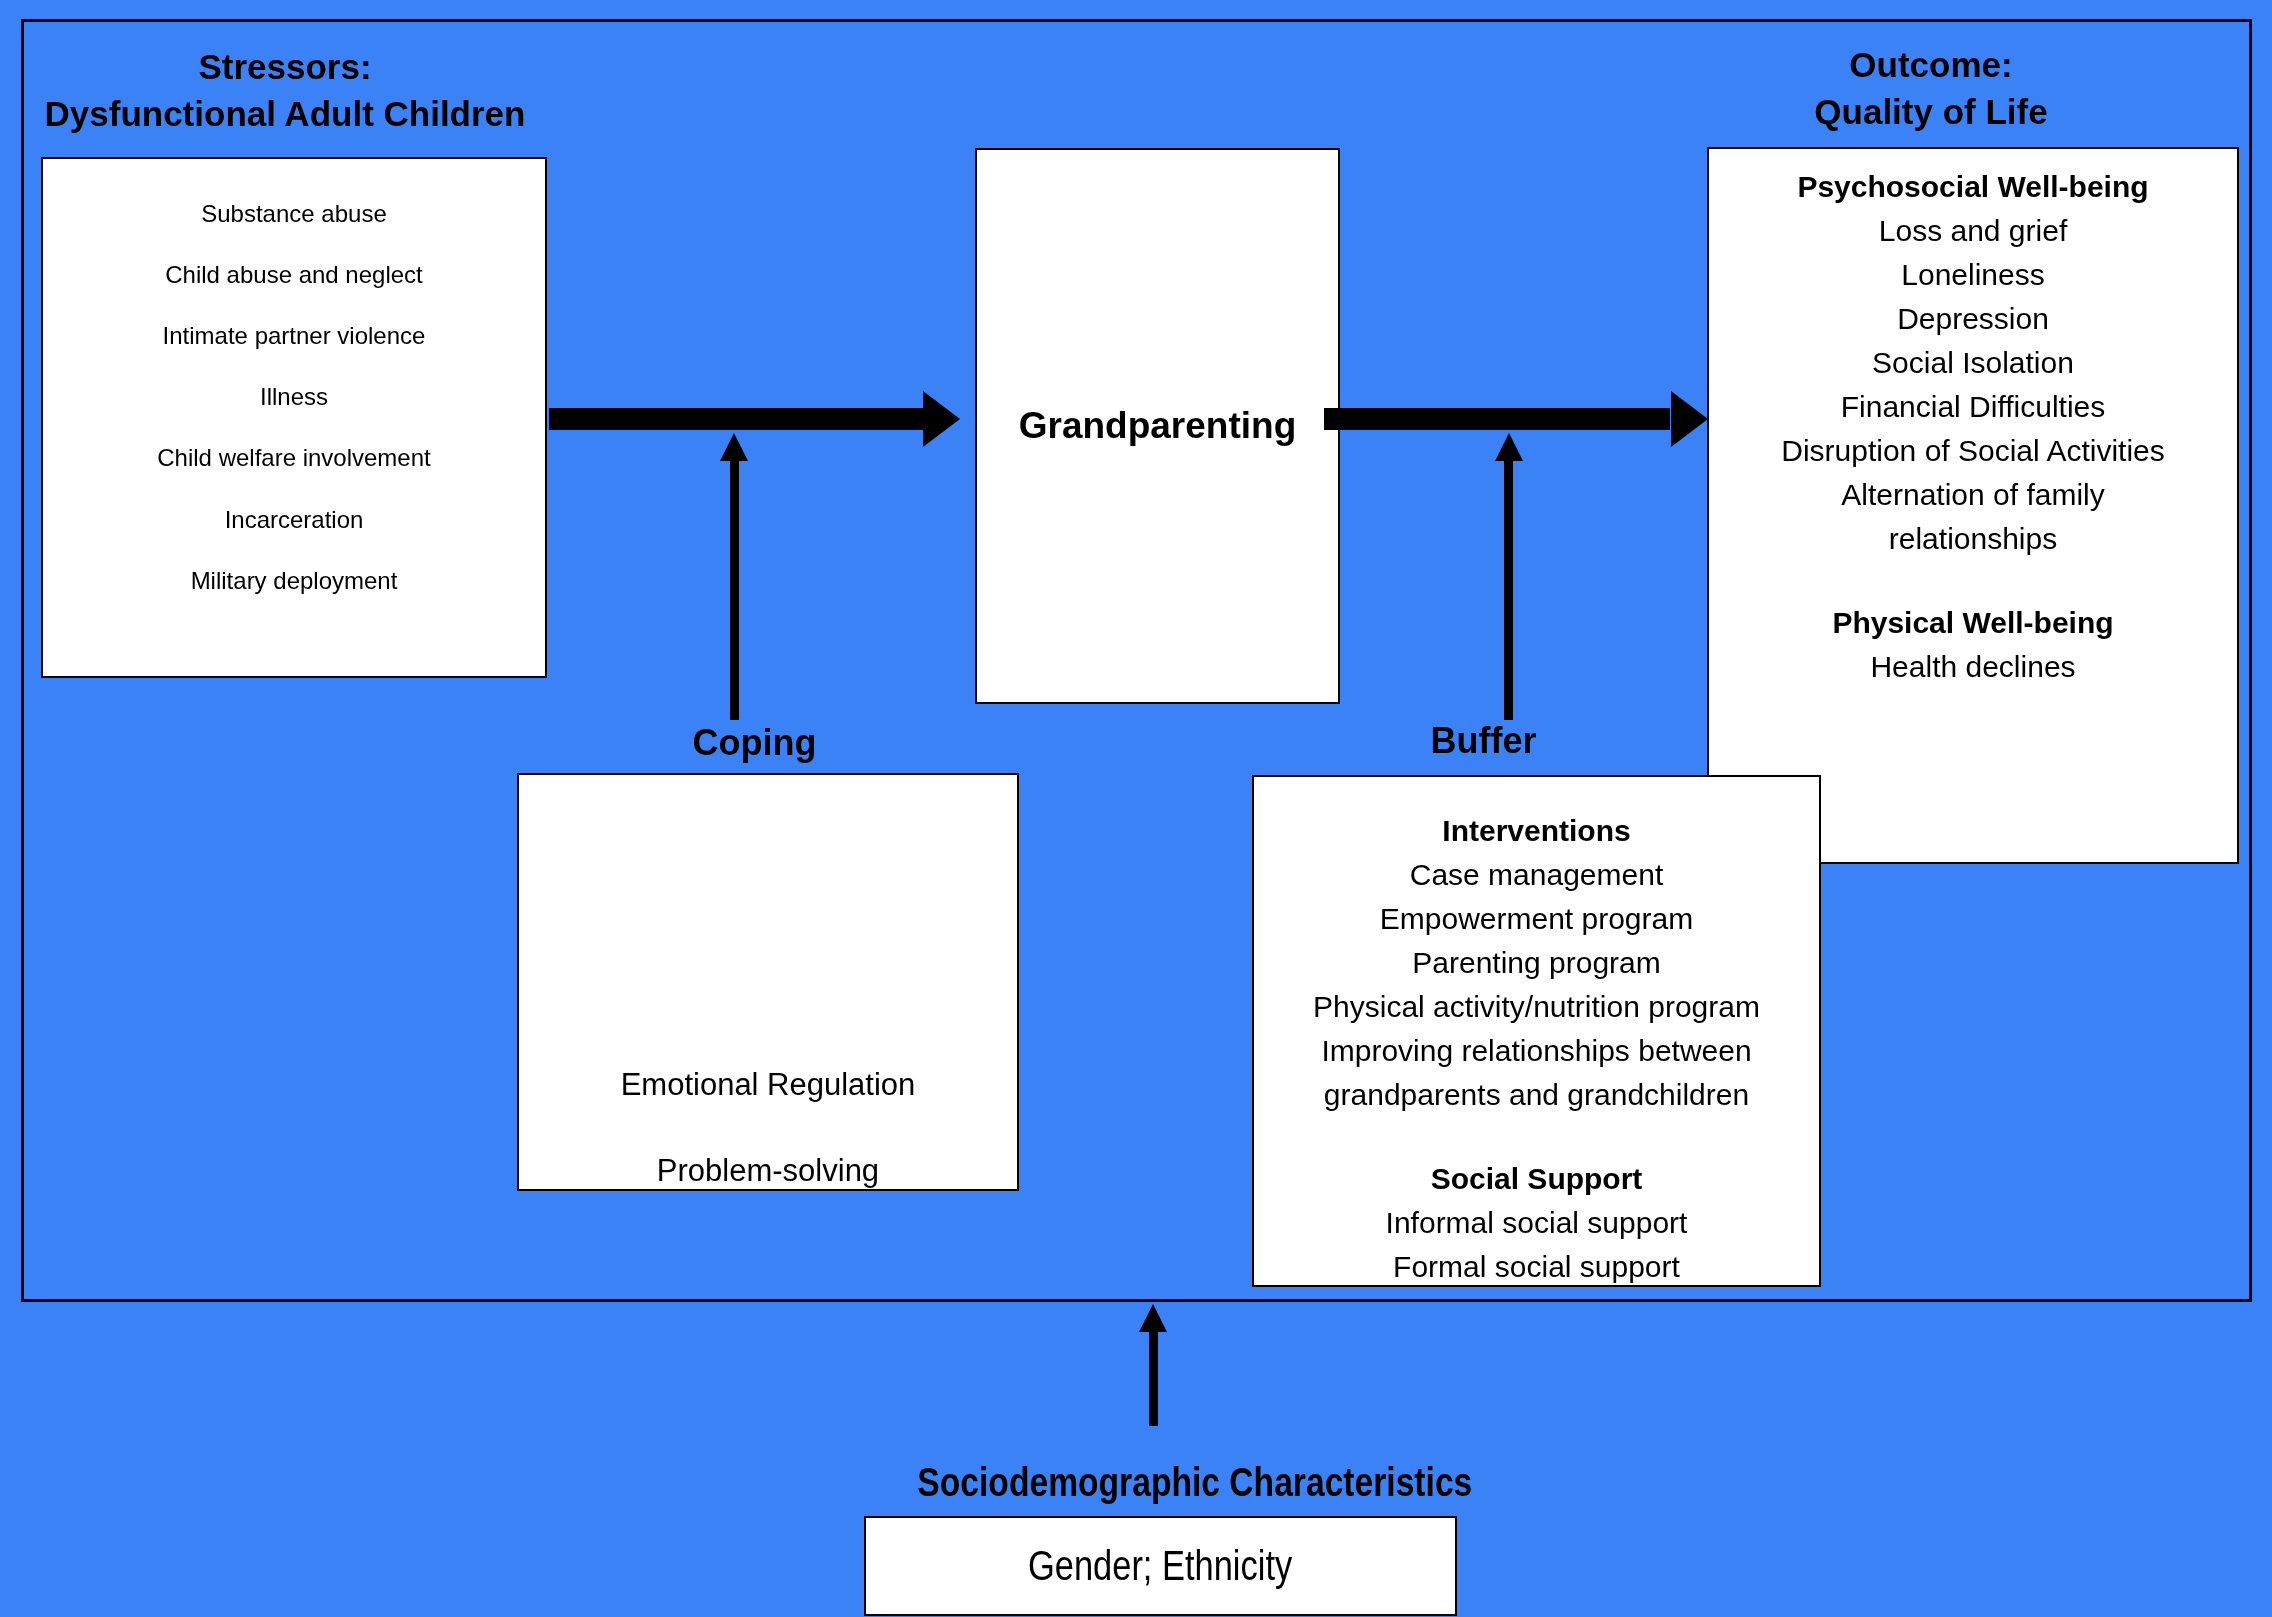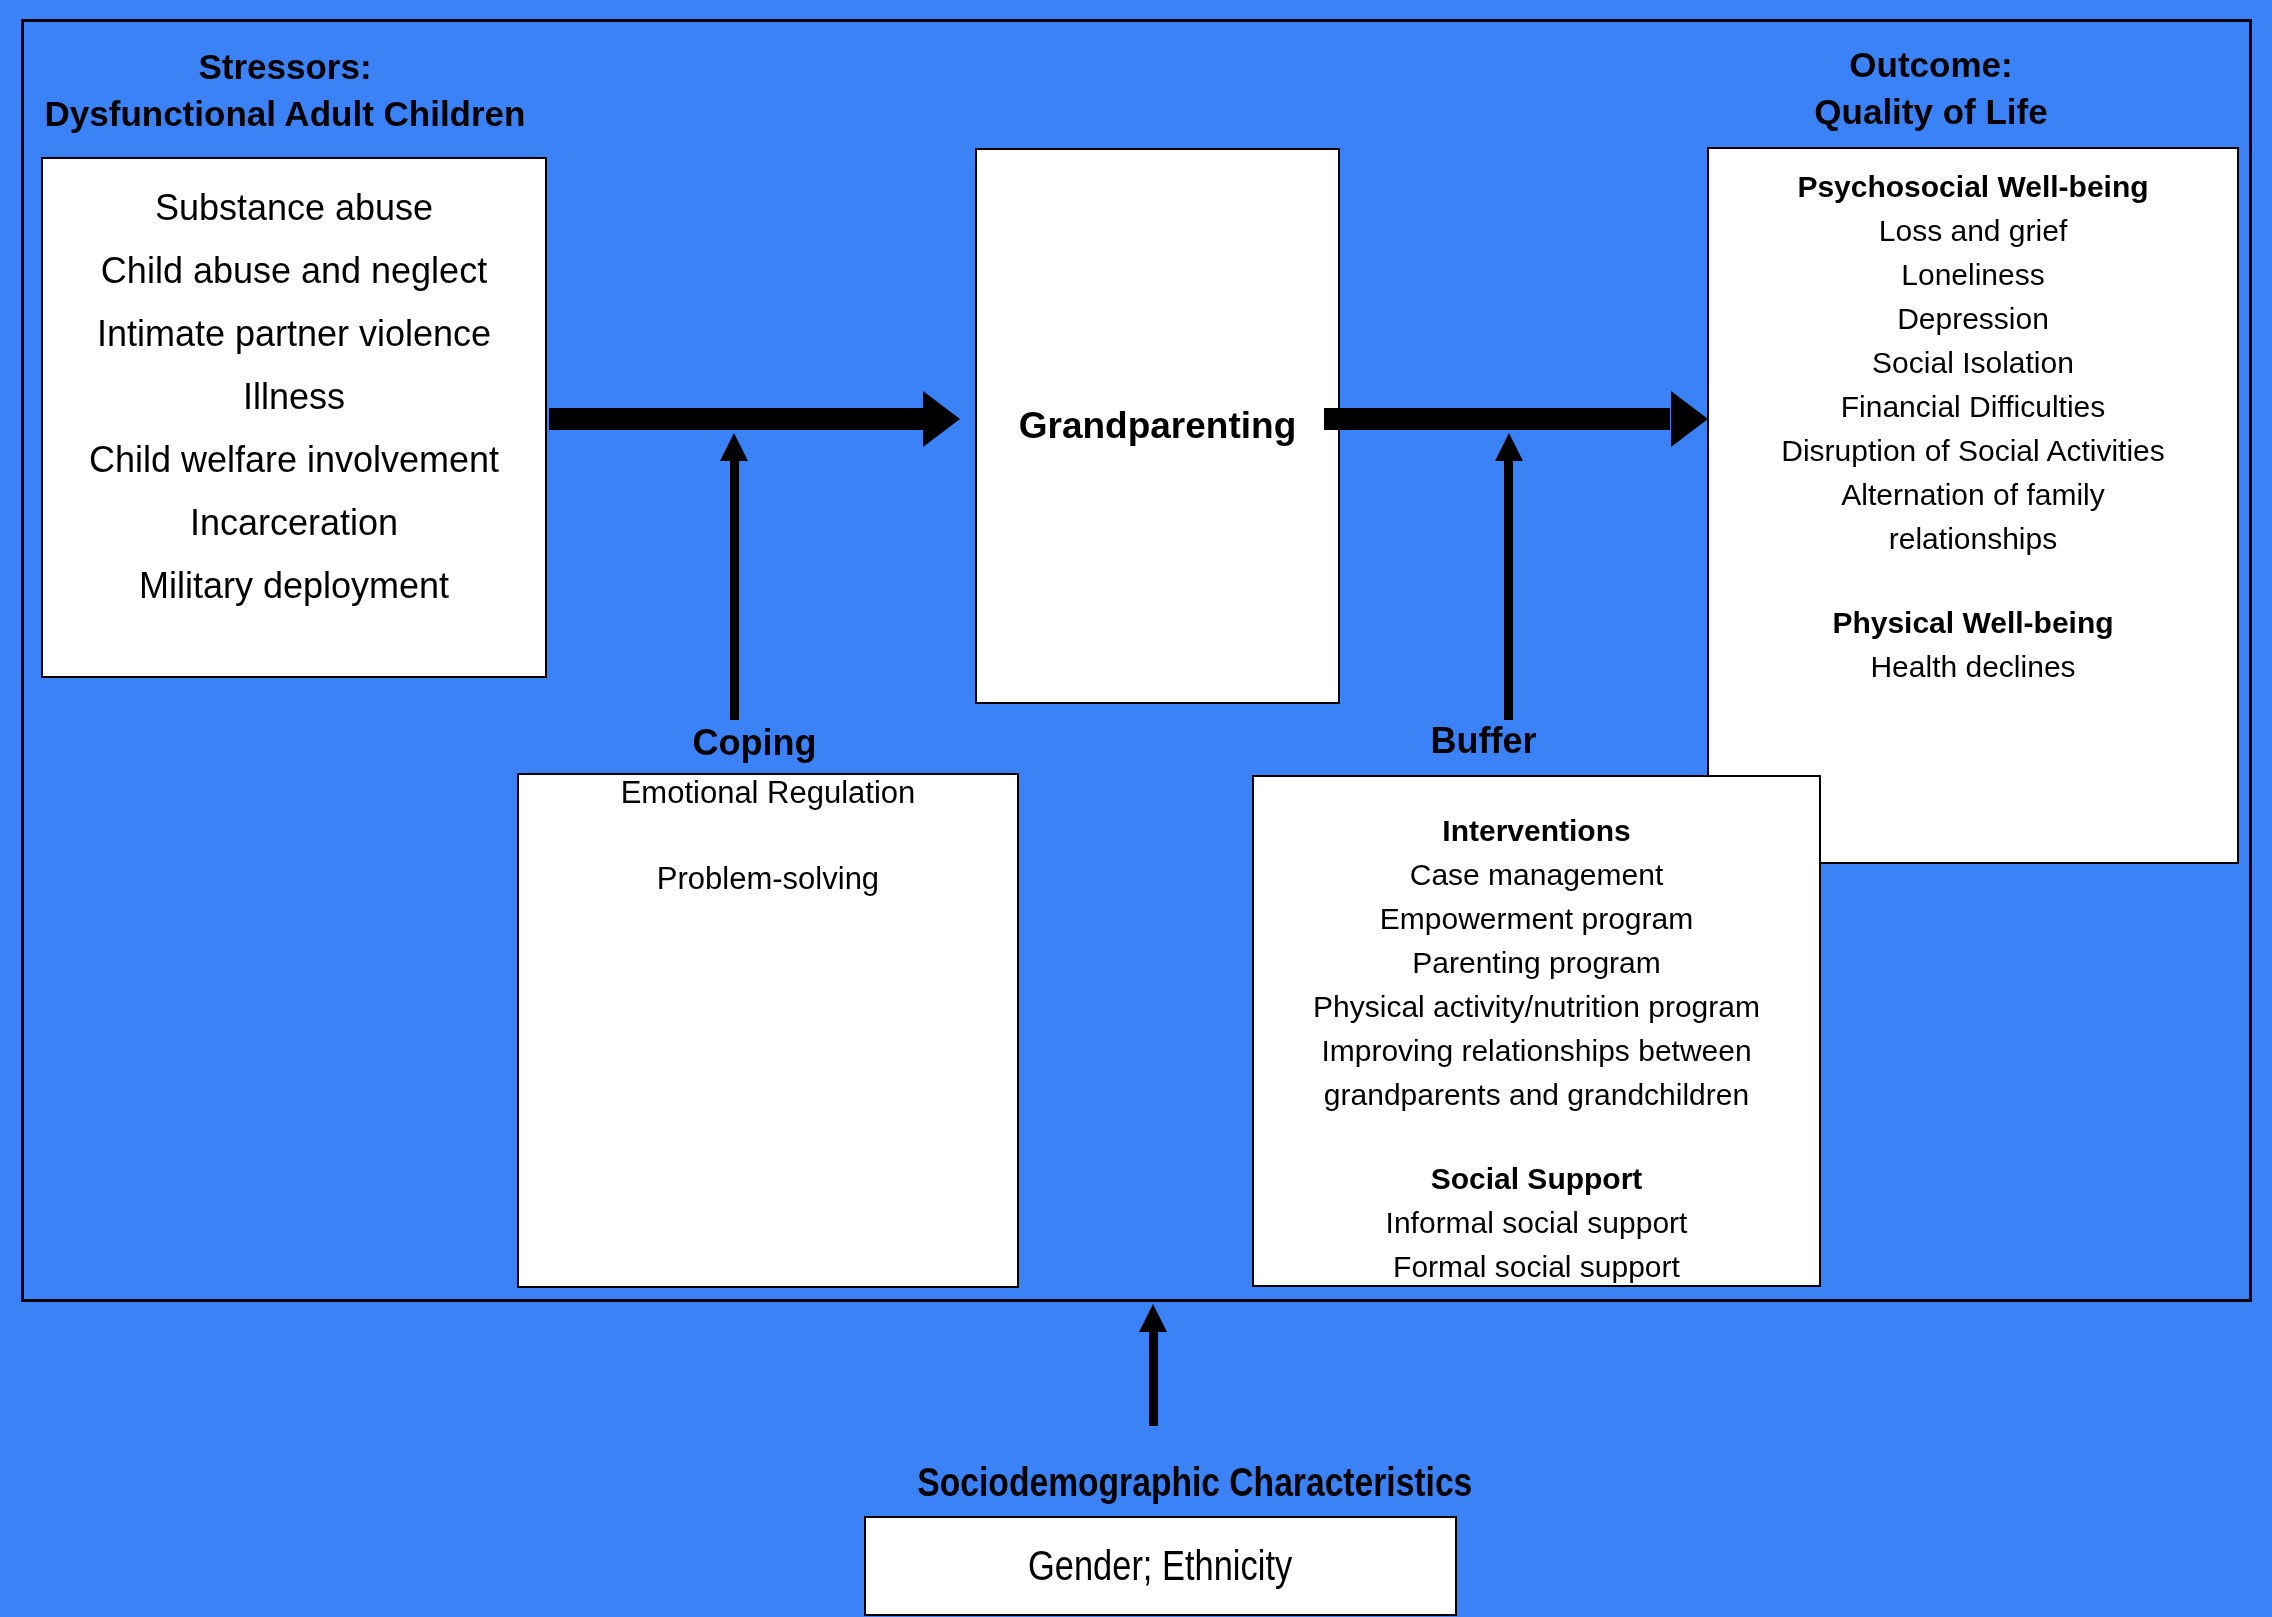--- a/index.html
+++ b/index.html
@@ -18,34 +18,34 @@
   .diagram-title {
     position:absolute; text-align:center; font-weight:bold;
     font-size:35px; line-height:47px; white-space:nowrap;
   }
   .stressors-title { left:22px; top:43px; width:526px; }
   .outcome-title  { left:1668px; top:41px; width:526px; }
 
   .stressors-box {
     left:41px; top:157px; width:506px; height:521px;
     display:flex; flex-direction:column; justify-content:space-evenly; align-items:center;
-    font-size:36px; padding:7.4px 3.7px 48px 3.7px;
+    font-size:24px; padding:7.4px 3.7px 48px 3.7px;
   }
   .grandparenting-box {
     left:959px; top:148px; width:365px; height:556px;
     display:flex; align-items:center; justify-content:center;
     font-weight:bold; font-size:37px;margin-left:16px;
   }
   .outcome-box {
     left:1707px; top:147px; width:532px; height:717px;
     font-size:30px; line-height:44px; padding-top:16.3px;
   }
   .coping-box {
-    left:517px; top:773px; width:502px; height:515px;
-    display:flex; flex-direction:column; justify-content:flex-start; align-items:center;
+    left:517px; top:773px; width:502px; height:418px;
+    display:flex; flex-direction:column; justify-content:flex-end; align-items:center;
     gap:50px; font-size:31px;
   }
   .buffer-box {
     left:1252px; top:775px; width:569px; height:512px;
     font-size:30px; line-height:44px; padding-top:32px;
   }
   .gender-box {
     left:864px; top:1516px; width:593px; height:100px;
     display:flex; align-items:center; justify-content:center; font-size:42px;
   }

